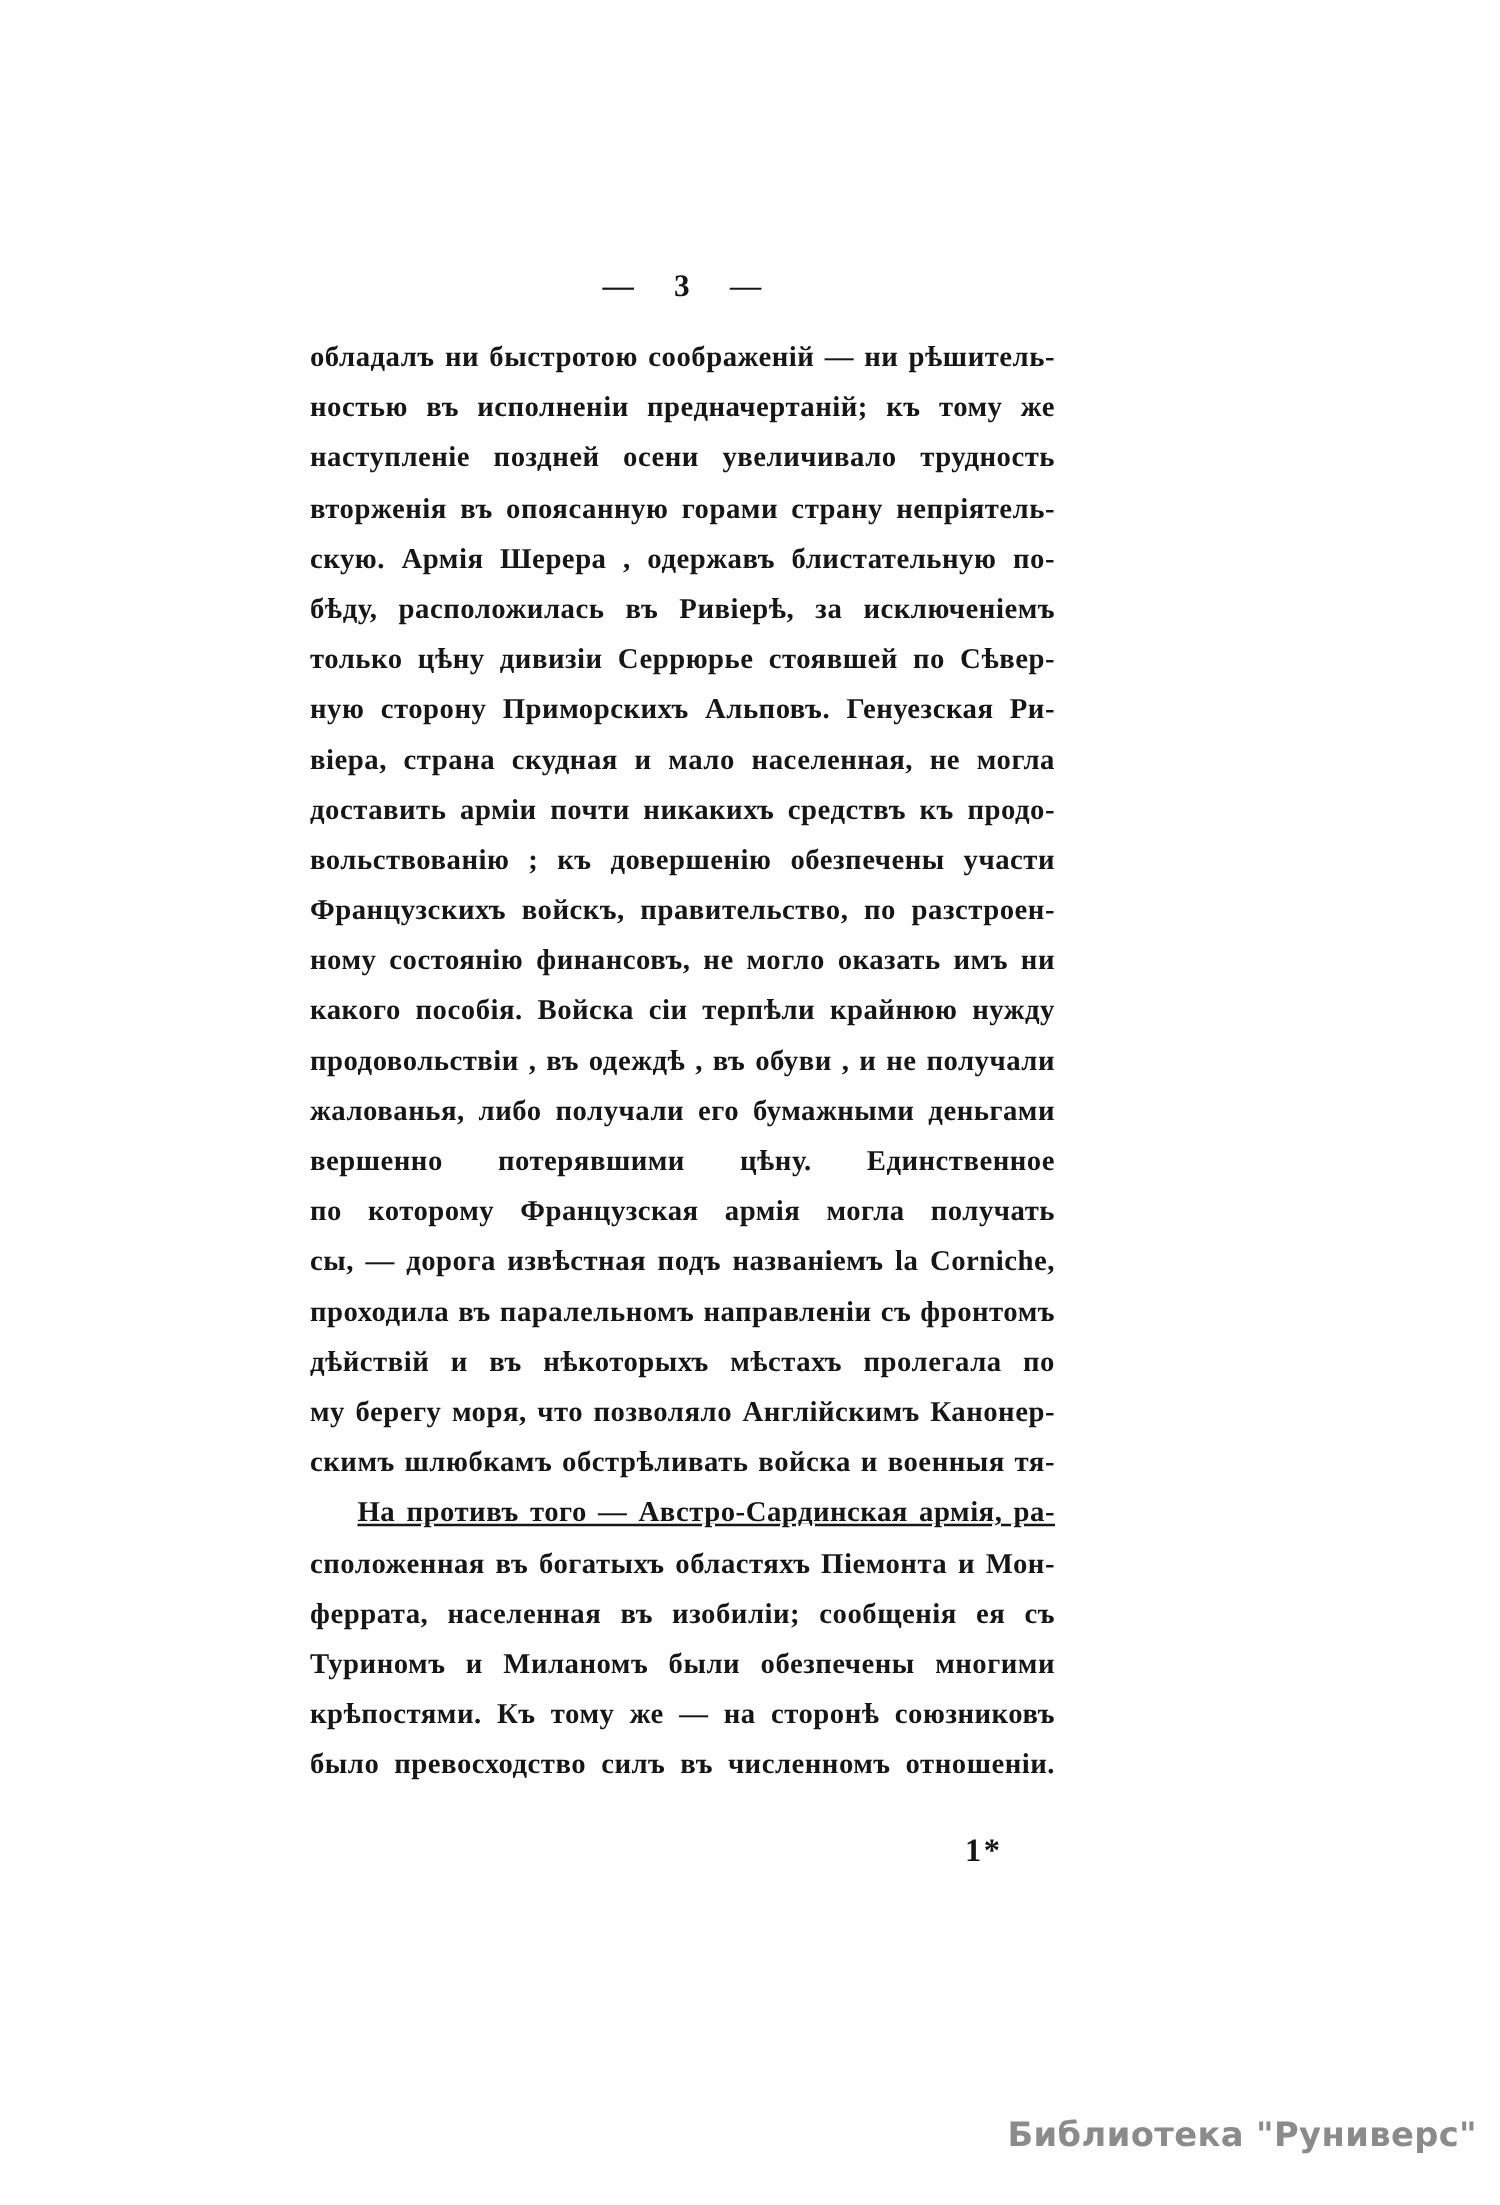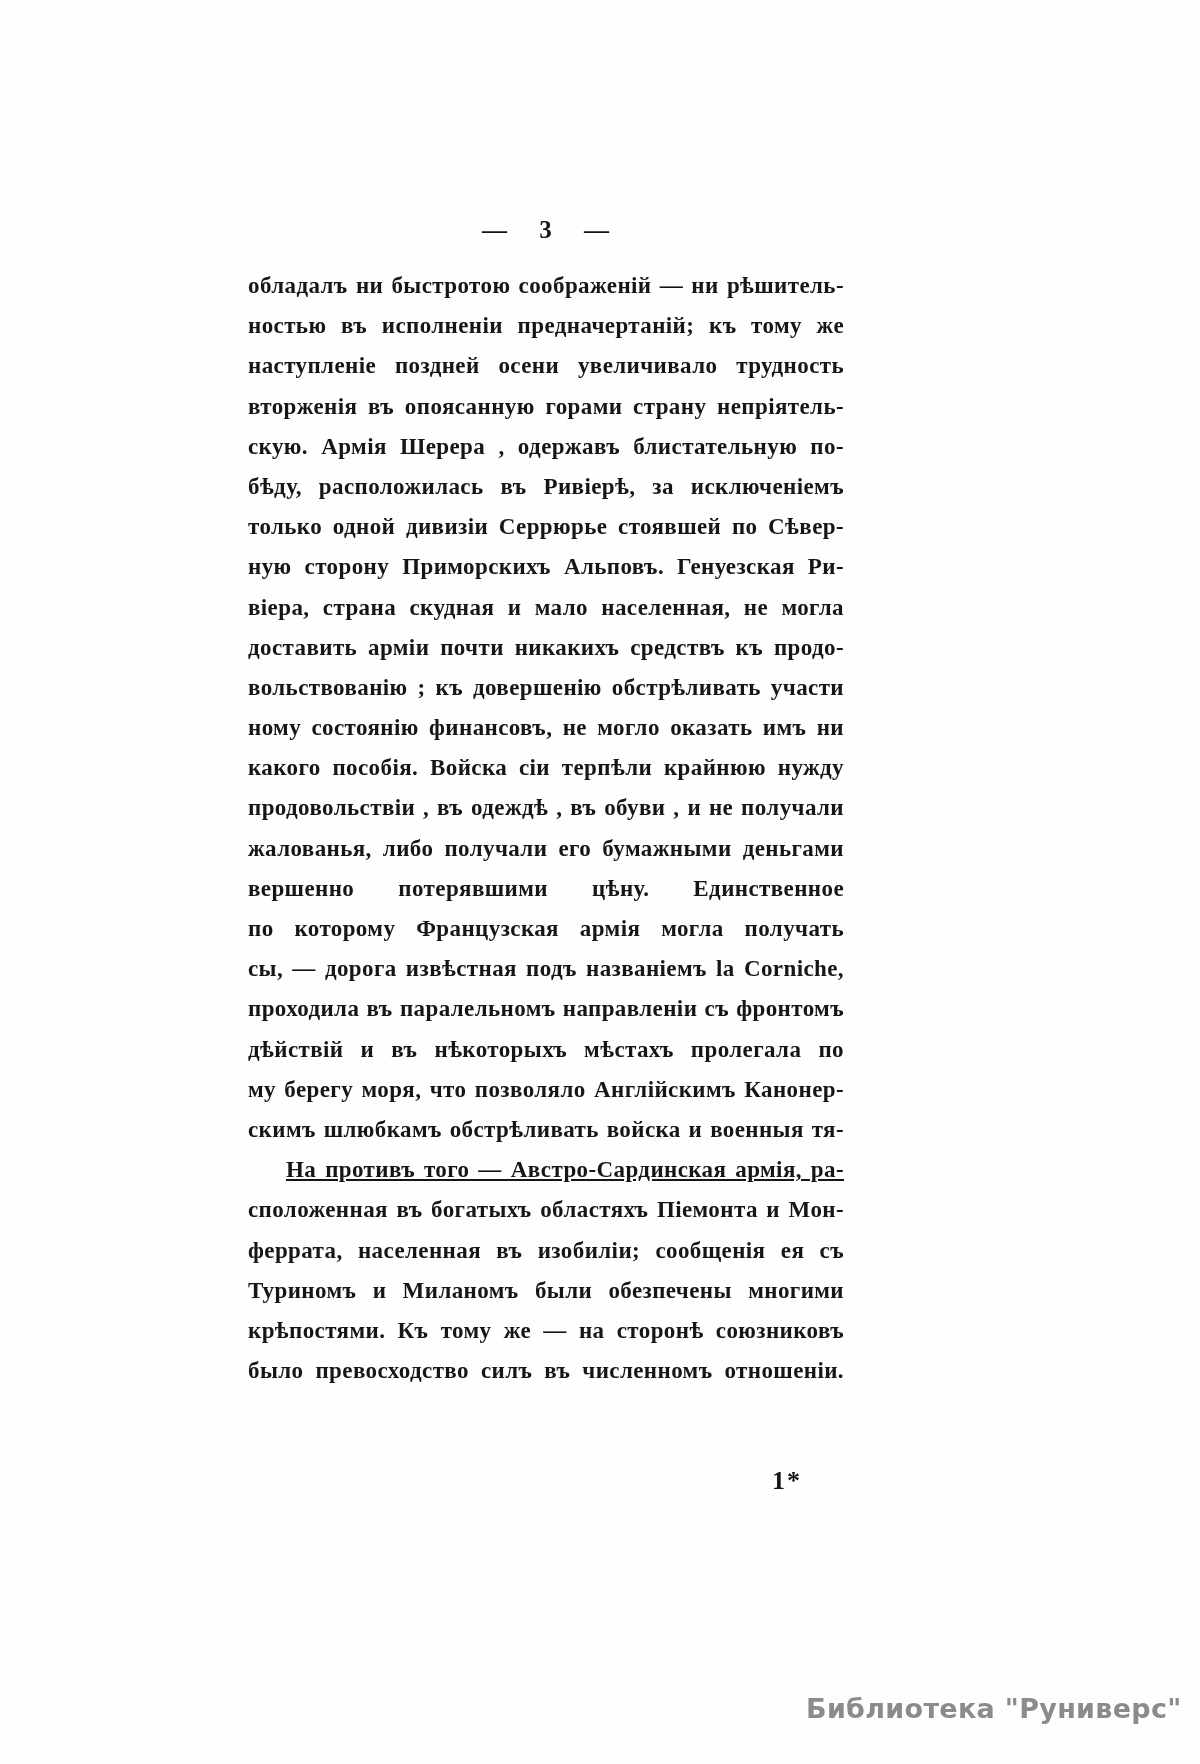--- a/index.html
+++ b/index.html
@@ -75,25 +75,26 @@
 
   <div class="folio">— 3 —</div>
 
   <div class="textblock">
       <div class="line just">обладалъ ни быстротою соображеній — ни рѣшитель-</div>
       <div class="line just">ностью въ исполненіи предначертаній; къ тому же</div>
       <div class="line just">наступленіе поздней осени увеличивало трудность</div>
       <div class="line just">вторженія въ опоясанную горами страну непріятель-</div>
       <div class="line just">скую. Армія Шерера , одержавъ блистательную по-</div>
       <div class="line just">бѣду, расположилась въ Ривіерѣ, за исключеніемъ</div>
-      <div class="line just">только одной дивизіи Серрюрье стоявшей по Сѣвер-</div>
+      <div class="line just">только цѣну дивизіи Серрюрье стоявшей по Сѣвер-</div>
       <div class="line just">ную сторону Приморскихъ Альповъ. Генуезская Ри-</div>
       <div class="line just">віера, страна скудная и мало населенная, не могла</div>
       <div class="line just">доставить арміи почти никакихъ средствъ къ продо-</div>
-      <div class="line just">вольствованію ; къ довершенію обстрѣливать участи</div>
+      <div class="line just">вольствованію ; къ довершенію обезпечены участи</div>
+      <div class="line just">Французскихъ войскъ, правительство, по разстроен-</div>
       <div class="line just">ному состоянію финансовъ, не могло оказать имъ ни</div>
       <div class="line just">какого пособія. Войска сіи терпѣли крайнюю нужду въ</div>
       <div class="line just">продовольствіи , въ одеждѣ , въ обуви , и не получали</div>
       <div class="line just">жалованья, либо получали его бумажными деньгами со-</div>
       <div class="line just">вершенно потерявшими цѣну. Единственное сообщеніе,</div>
       <div class="line just">по которому Французская армія могла получать припа-</div>
       <div class="line just">сы, — дорога извѣстная подъ названіемъ la Corniche,</div>
       <div class="line just">проходила въ паралельномъ направленіи съ фронтомъ</div>
       <div class="line just">дѣйствій и въ нѣкоторыхъ мѣстахъ пролегала по само-</div>
       <div class="line just">му берегу моря, что позволяло Англійскимъ Канонер-</div>

